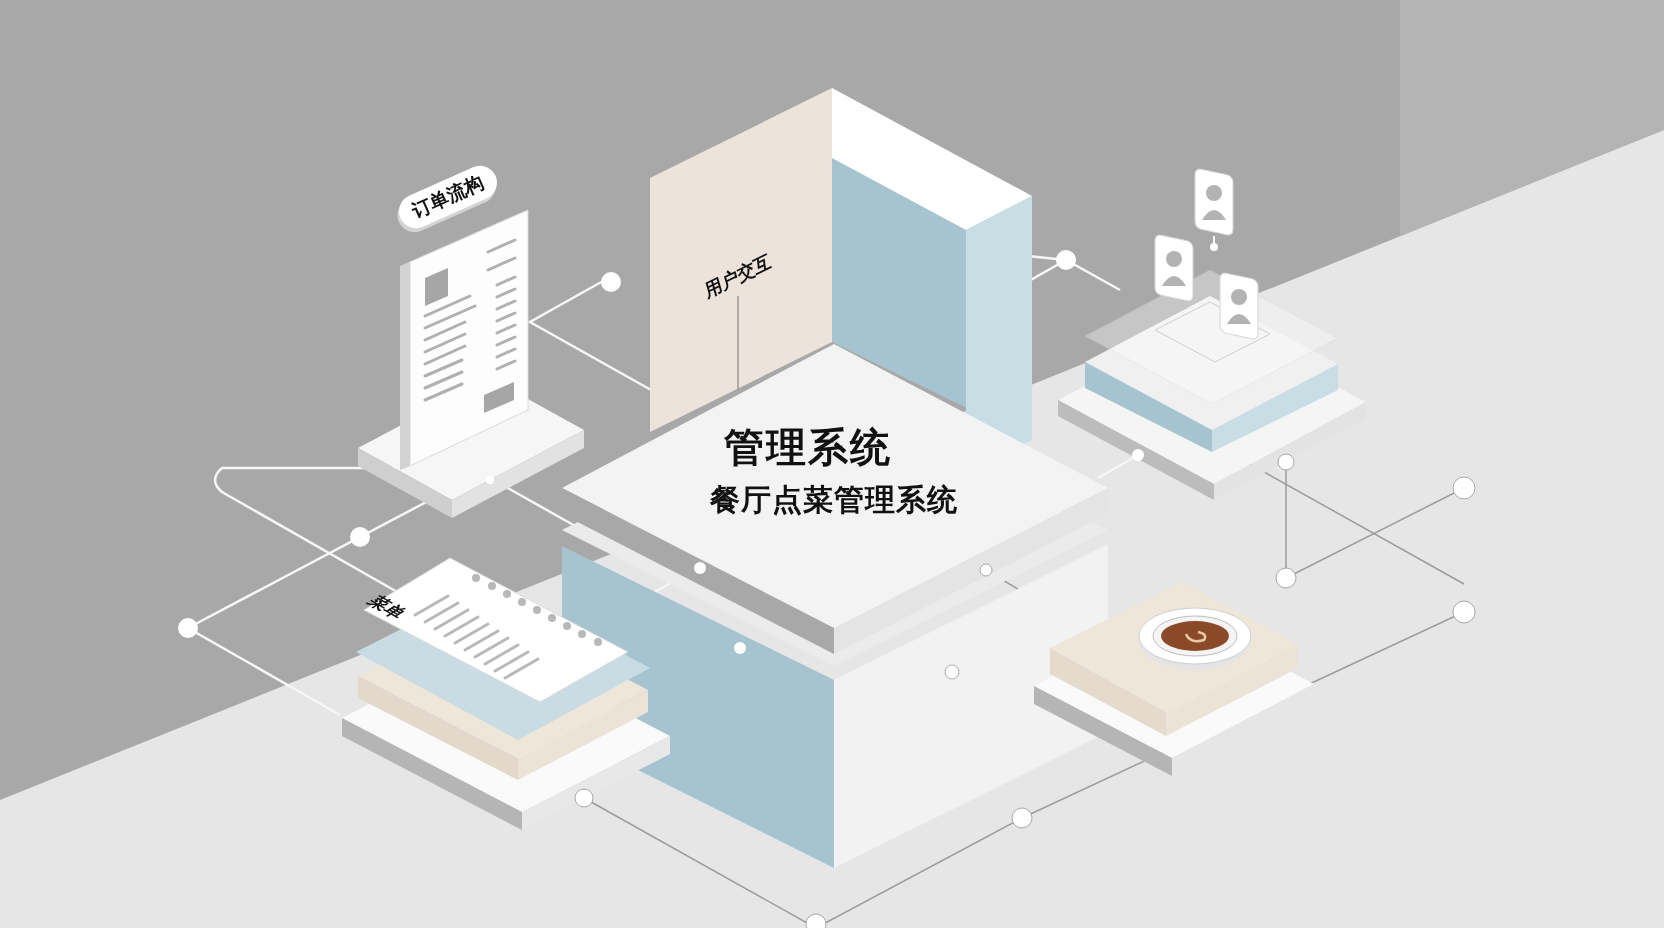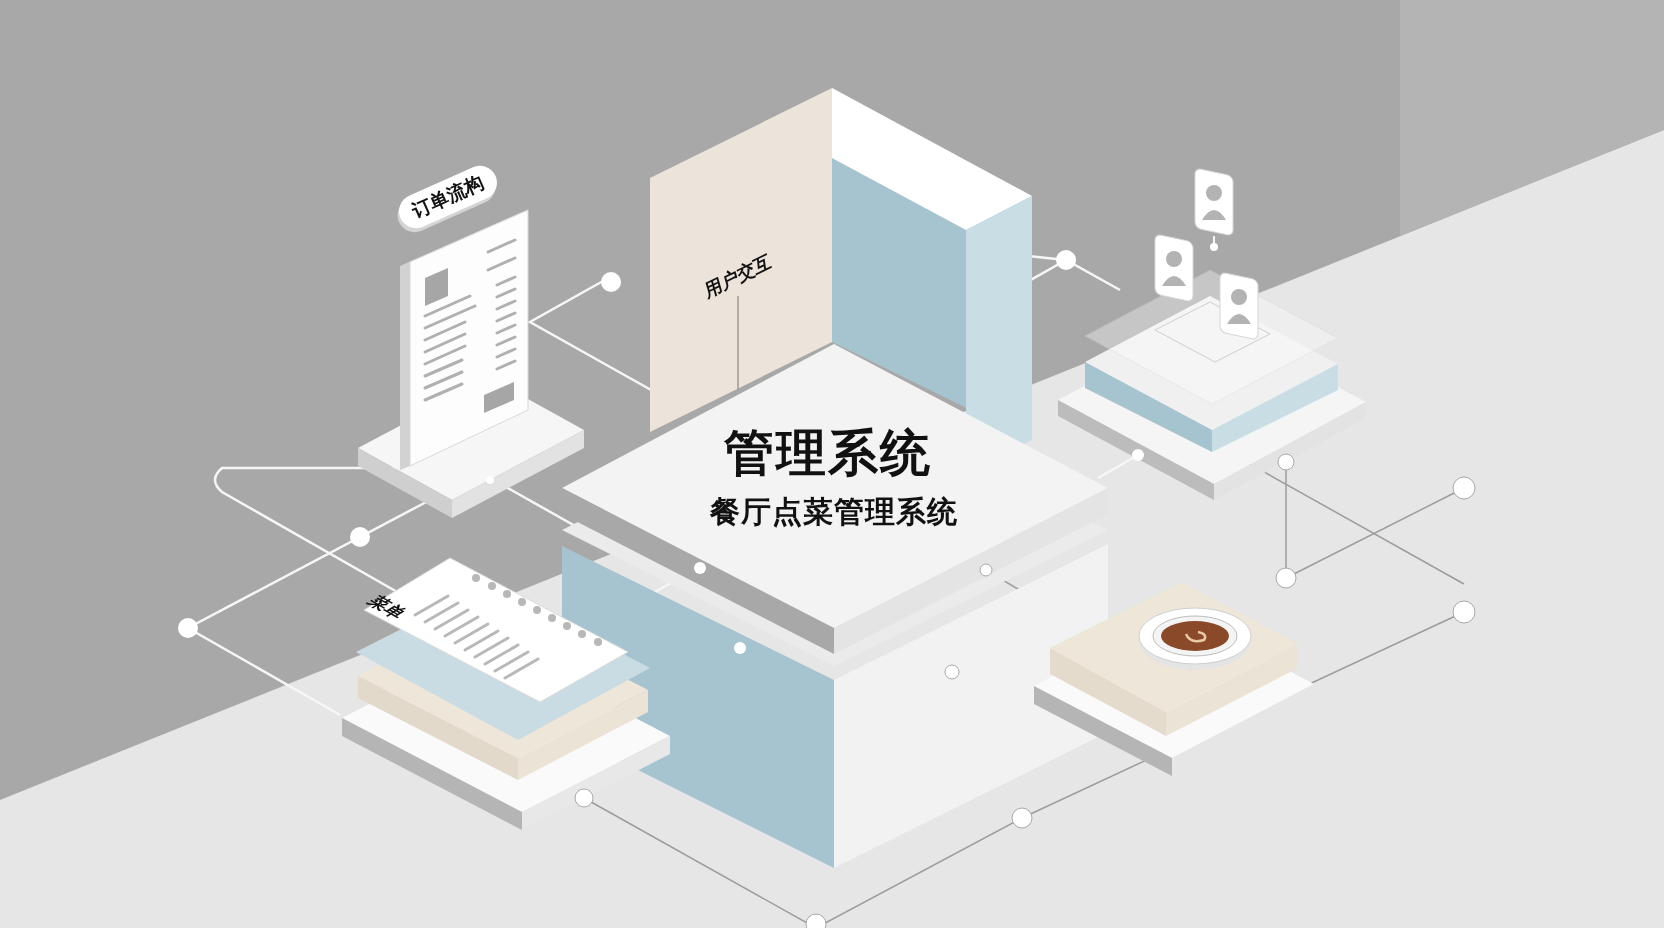--- a/index.html
+++ b/index.html
@@ -1,21 +1,21 @@
 <!DOCTYPE html>
 <html><head>
 <meta charset="utf-8">
 <style>
   html, body { margin: 0; padding: 0; }
   body { width: 1664px; height: 928px; overflow: hidden; background: #a8a8a8; font-family: "DejaVu Sans", "Liberation Sans", sans-serif; }
   #stage { position: relative; width: 1664px; height: 928px; }
   #stage svg { position: absolute; left: 0; top: 0; }
   .label { position: absolute; color: #111; font-weight: bold; white-space: nowrap; font-family: "DejaVu Sans", sans-serif; }
   .pill { position: absolute; background: #ffffff; border-radius: 18px; padding: 4px 14px; box-shadow: -3px 3px 0 #d4d4d4; transform: rotate(-24deg); font-weight: bold; font-size: 19px; color: #111; }
-  .title-main { font-size: 50px; letter-spacing: 2px; }
+  .title-main { font-size: 40px; letter-spacing: 2px; }
   .title-sub { font-size: 30px; letter-spacing: 1px; }
   .side-label { font-size: 18px; transform: rotate(-26deg) skewX(-10deg); }
   .menu-label { font-size: 17px; transform: rotate(30deg) skewX(-28deg); }
 </style>
 </head>
 <body>
 
 <div id="stage">
 <svg width="1664" height="928" viewBox="0 0 1664 928" xmlns="http://www.w3.org/2000/svg">
 
@@ -195,15 +195,15 @@
     <circle cx="1464" cy="488" r="11"></circle>
     <circle cx="1464" cy="612" r="11"></circle>
     <circle cx="952" cy="672" r="7"></circle>
     <circle cx="986" cy="570" r="6"></circle>
   </g>
 </svg>
 
 <div class="pill" style="left:396px; top:180px;">订单流构</div>
 <div class="label side-label" style="left:702px; top:264px;">用户交互</div>
 <div class="label title-main" style="left:724px; top:420px;">管理系统</div>
-<div class="label title-sub" style="left:710px; top:492px;">餐厅点菜管理系统</div>
+<div class="label title-sub" style="left:710px; top:480px;">餐厅点菜管理系统</div>
 <div class="label menu-label" style="left:370px; top:596px;">菜单</div>
 </div>
 
 </body></html>

